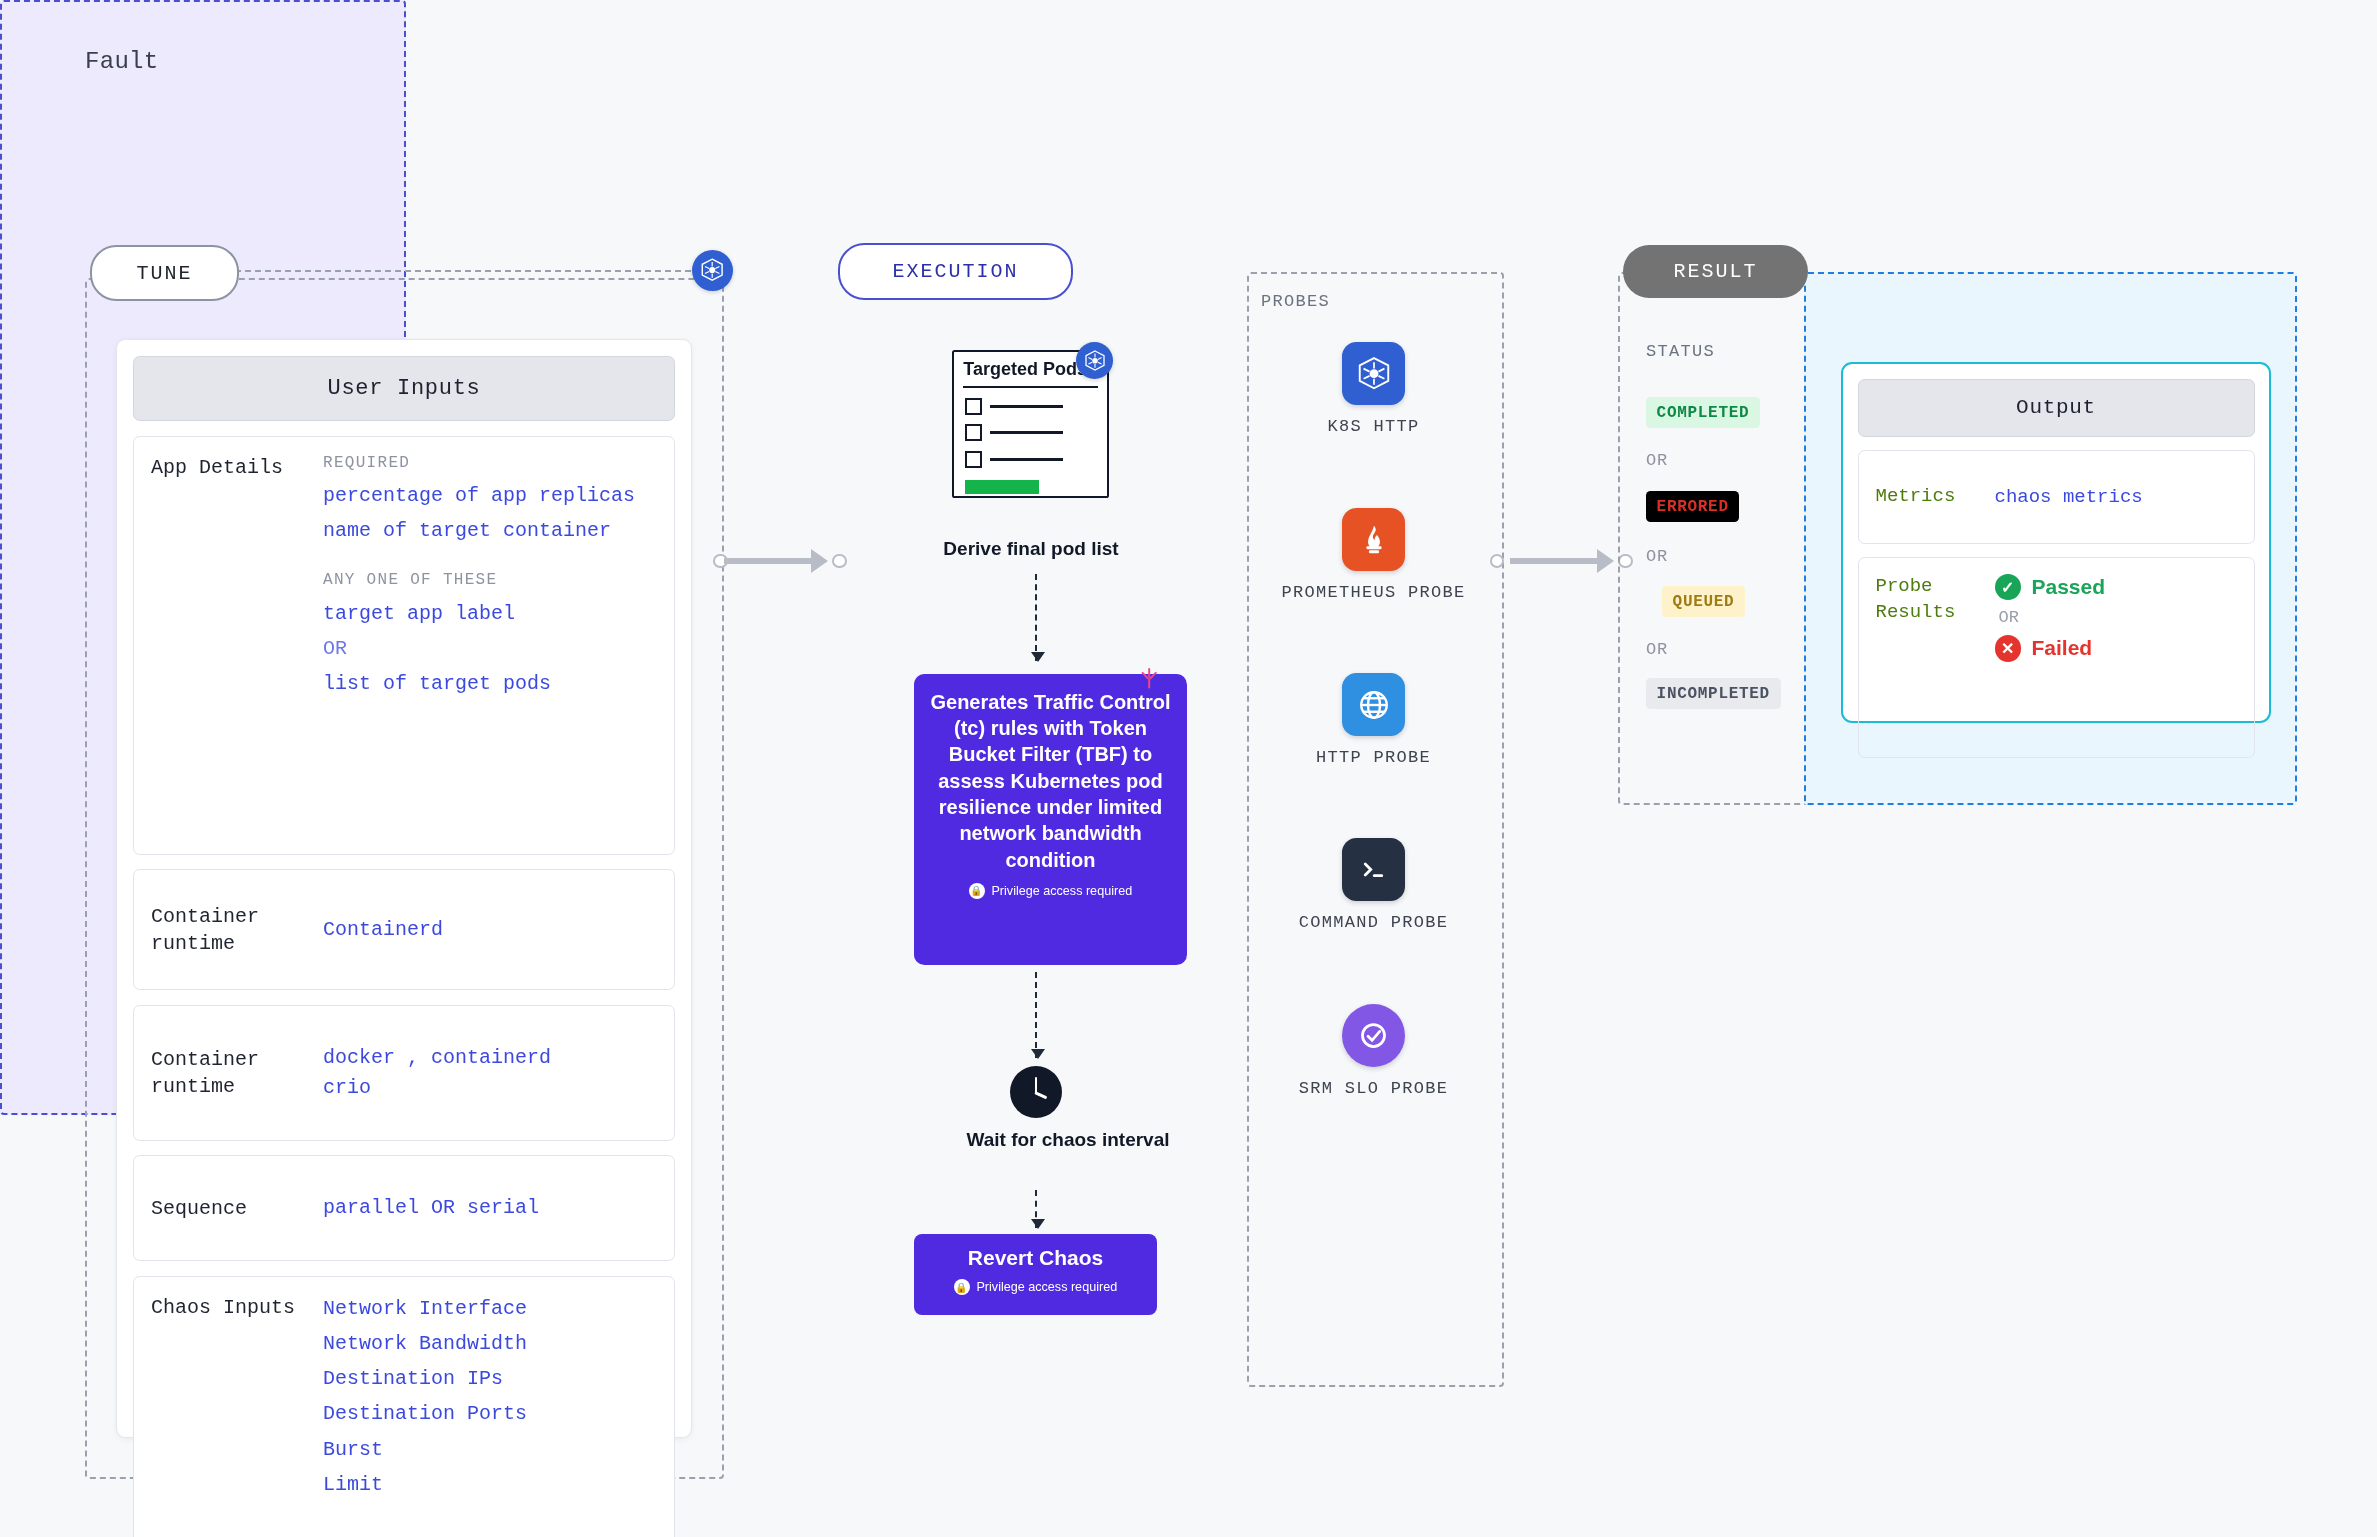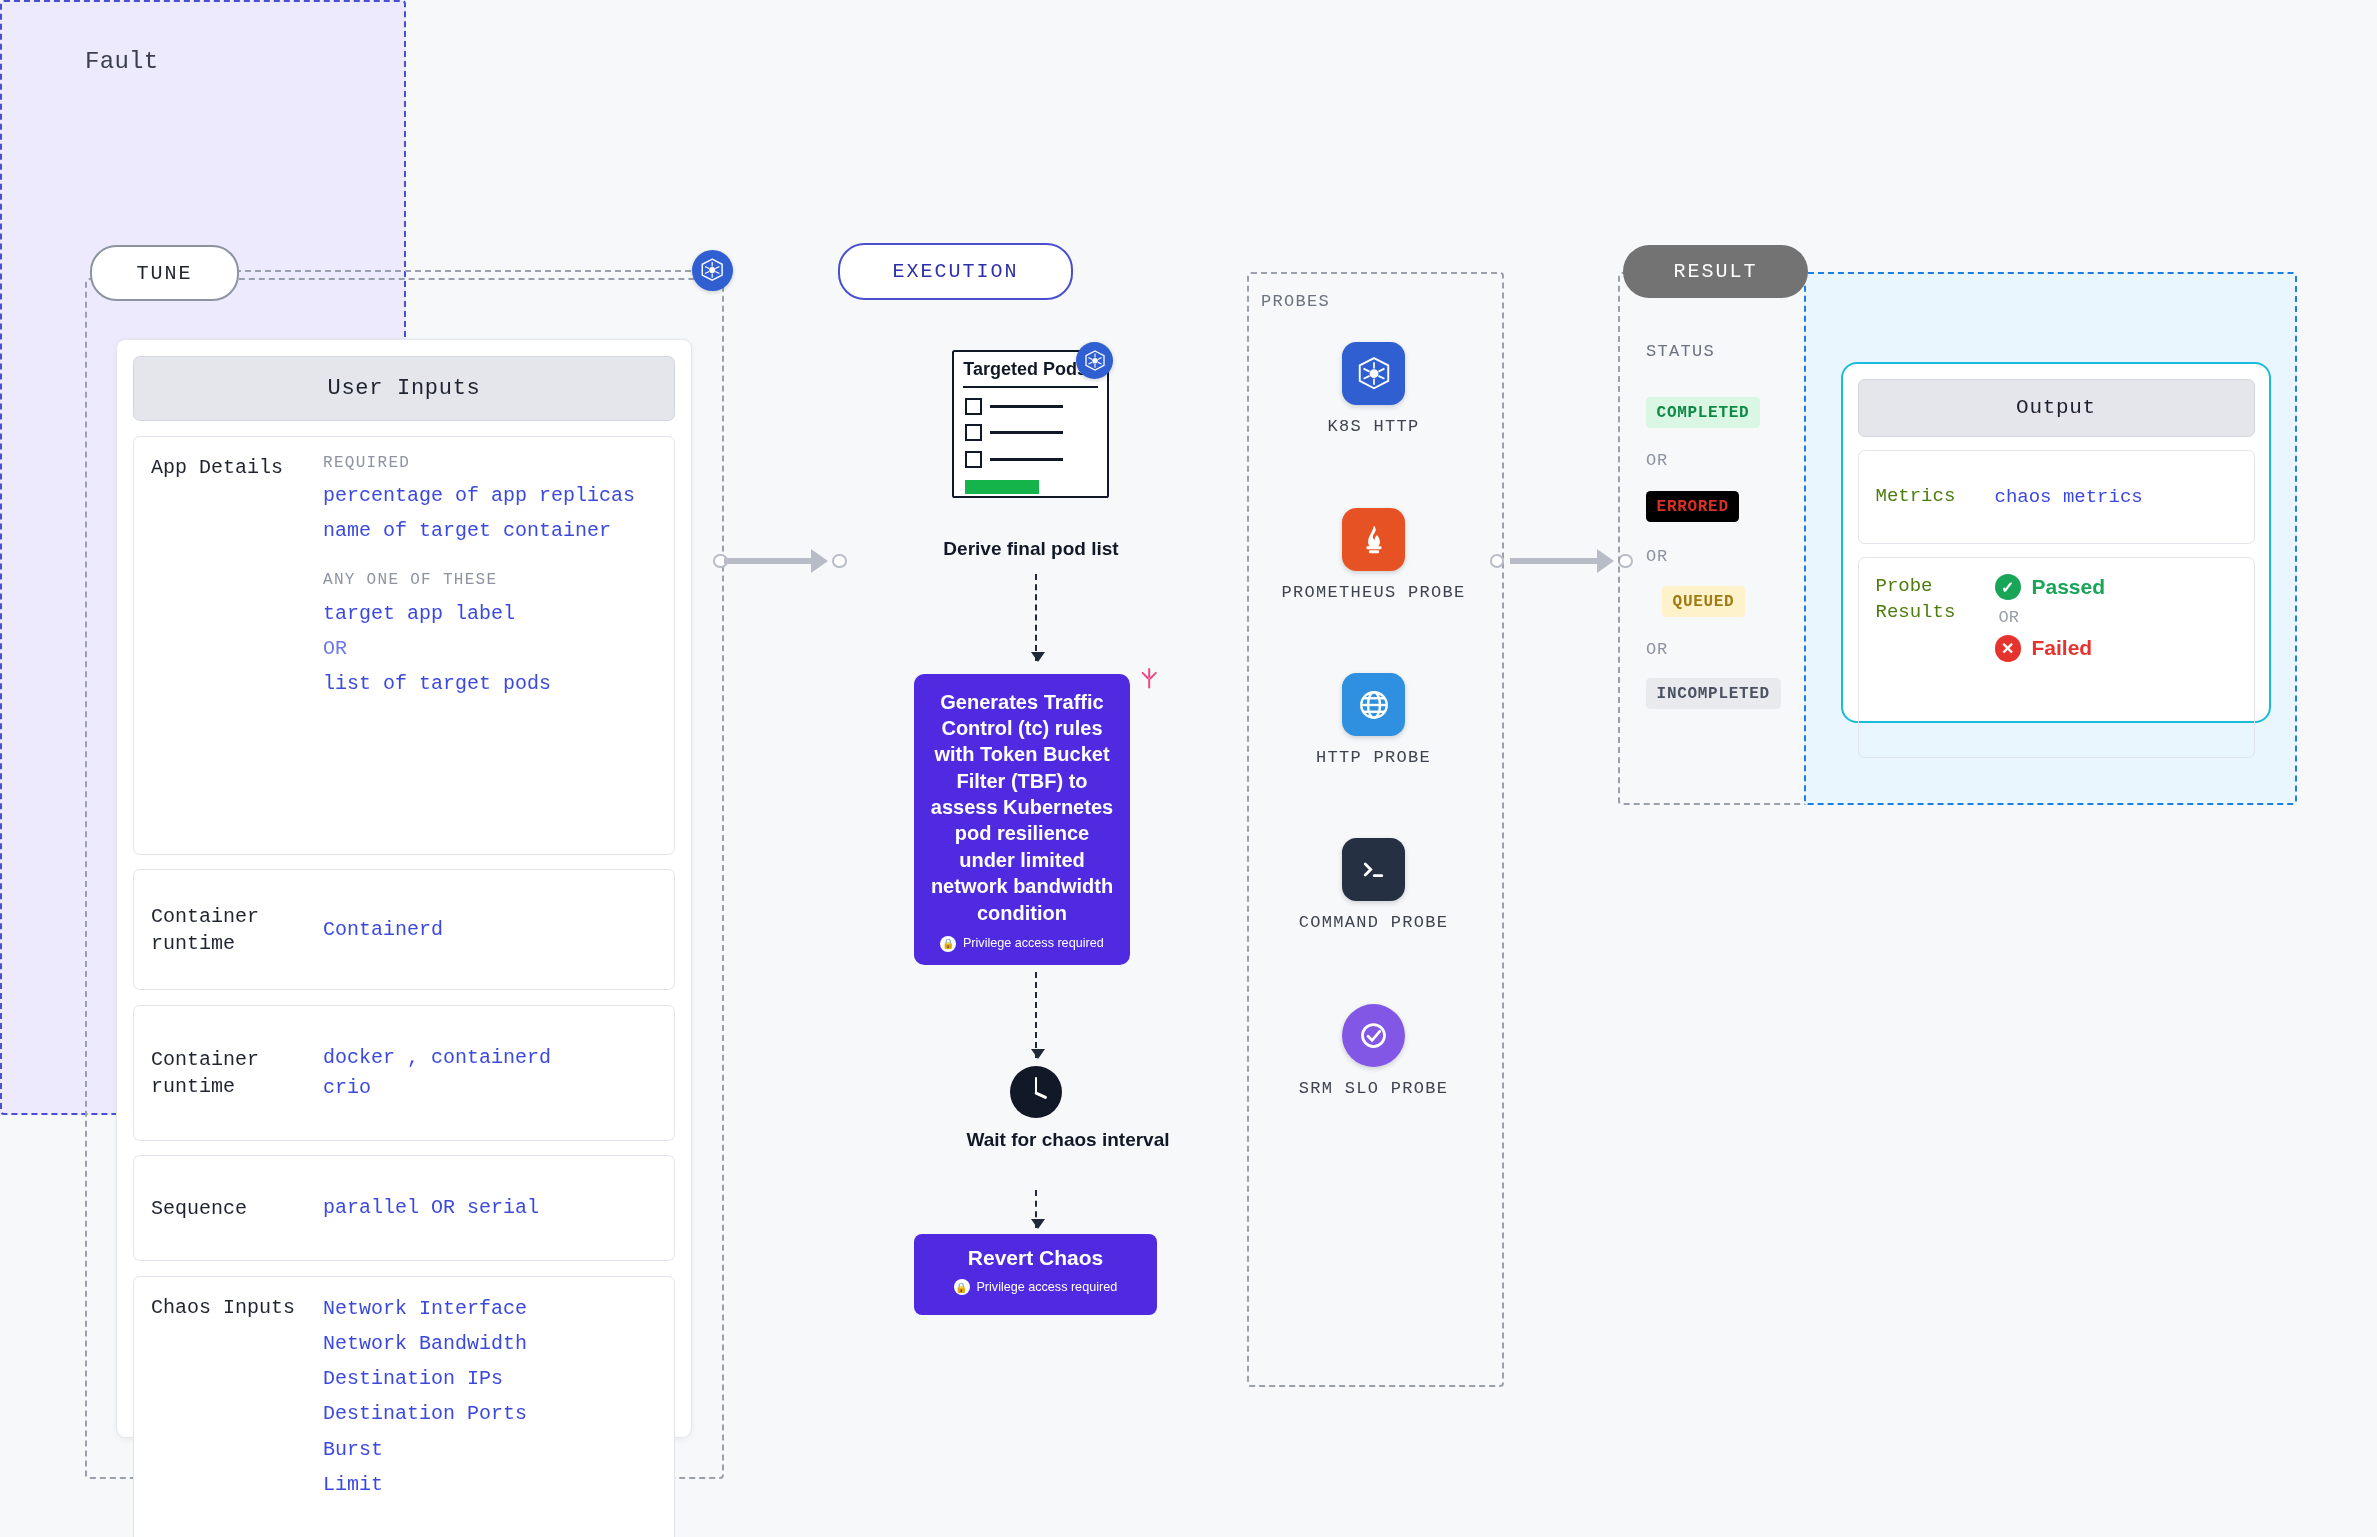--- a/index.html
+++ b/index.html
@@ -99,21 +99,21 @@
   #pods-card .rule { height:2px; background:#111827; margin:6.6px 9.3px 0 9.3px; }
   #pods-card .row { display:flex; align-items:center; gap:8px; margin:9.3px 0 0 10.6px; }
   #pods-card .box { width:13.2px; height:13.2px; border:2px solid #111827; }
   #pods-card .line { height:3.3px; background:#111827; width:73px; }
   #pods-card .green { height:14.5px; background:#14b44a; width:74px; margin:12px 0 0 10.6px; }
 
   .step-label { position:absolute; text-align:center; font-weight:bold; font-size:19px; color:#111827; line-height:1.25; }
   #derive-label { left:879px; top:537px; width:304px; }
 
   #tc-box {
-    position:absolute; left:914px; top:674px; width:216px; height:291px;
+    position:absolute; left:914px; top:674px; width:273px; height:291px;
     background:#4f2ae0; border-radius:10.6px; color:#fff;
     text-align:center; font-weight:bold; font-size:20px; line-height:1.32;
     padding:14.5px 16px 0 16px; box-sizing:border-box;
   }
   .priv {
     display:flex; align-items:center; justify-content:center; gap:6.6px;
     font-size:12.6px; font-weight:normal; margin-top:9.3px;
   }
   .priv .lock {
     width:16px; height:16px; border-radius:50%; background:#fff; color:#4f2ae0;
@@ -186,21 +186,21 @@
   .orx {
     position:absolute; left:1646px;
     font-family:"Liberation Mono", monospace; font-size:17px; color:#8d93a0; letter-spacing:0.7px;
   }
   #result-out-panel {
     left:1804px; top:272px; width:489px; height:529px;
     border:2px dashed #1f7fe0; border-radius:4px; background:#eaf6fe;
   }
   #output-card {
     position:absolute; left:1841px; top:362px; width:426px; height:357px;
-    background:#fff; border:2px solid #19bcd9; border-radius:16px;
+    background:#fff; border:2px solid #19bcd9; border-radius:11px;
   }
   #output-head {
     margin:14.5px 14.5px 0 14.5px; height:56px; background:#e4e6eb; border:1.3px solid #d3d6dd; border-radius:6.6px;
     display:flex; align-items:center; justify-content:center;
     font-family:"Liberation Mono", monospace; font-size:21px; color:#1d2330; letter-spacing:0.7px;
   }
   .out-row {
     margin:13.2px 14.5px 0 14.5px; border:1.3px solid #e1e4ea; border-radius:6.6px;
     display:flex; align-items:flex-start; padding:16px 17px;
   }

